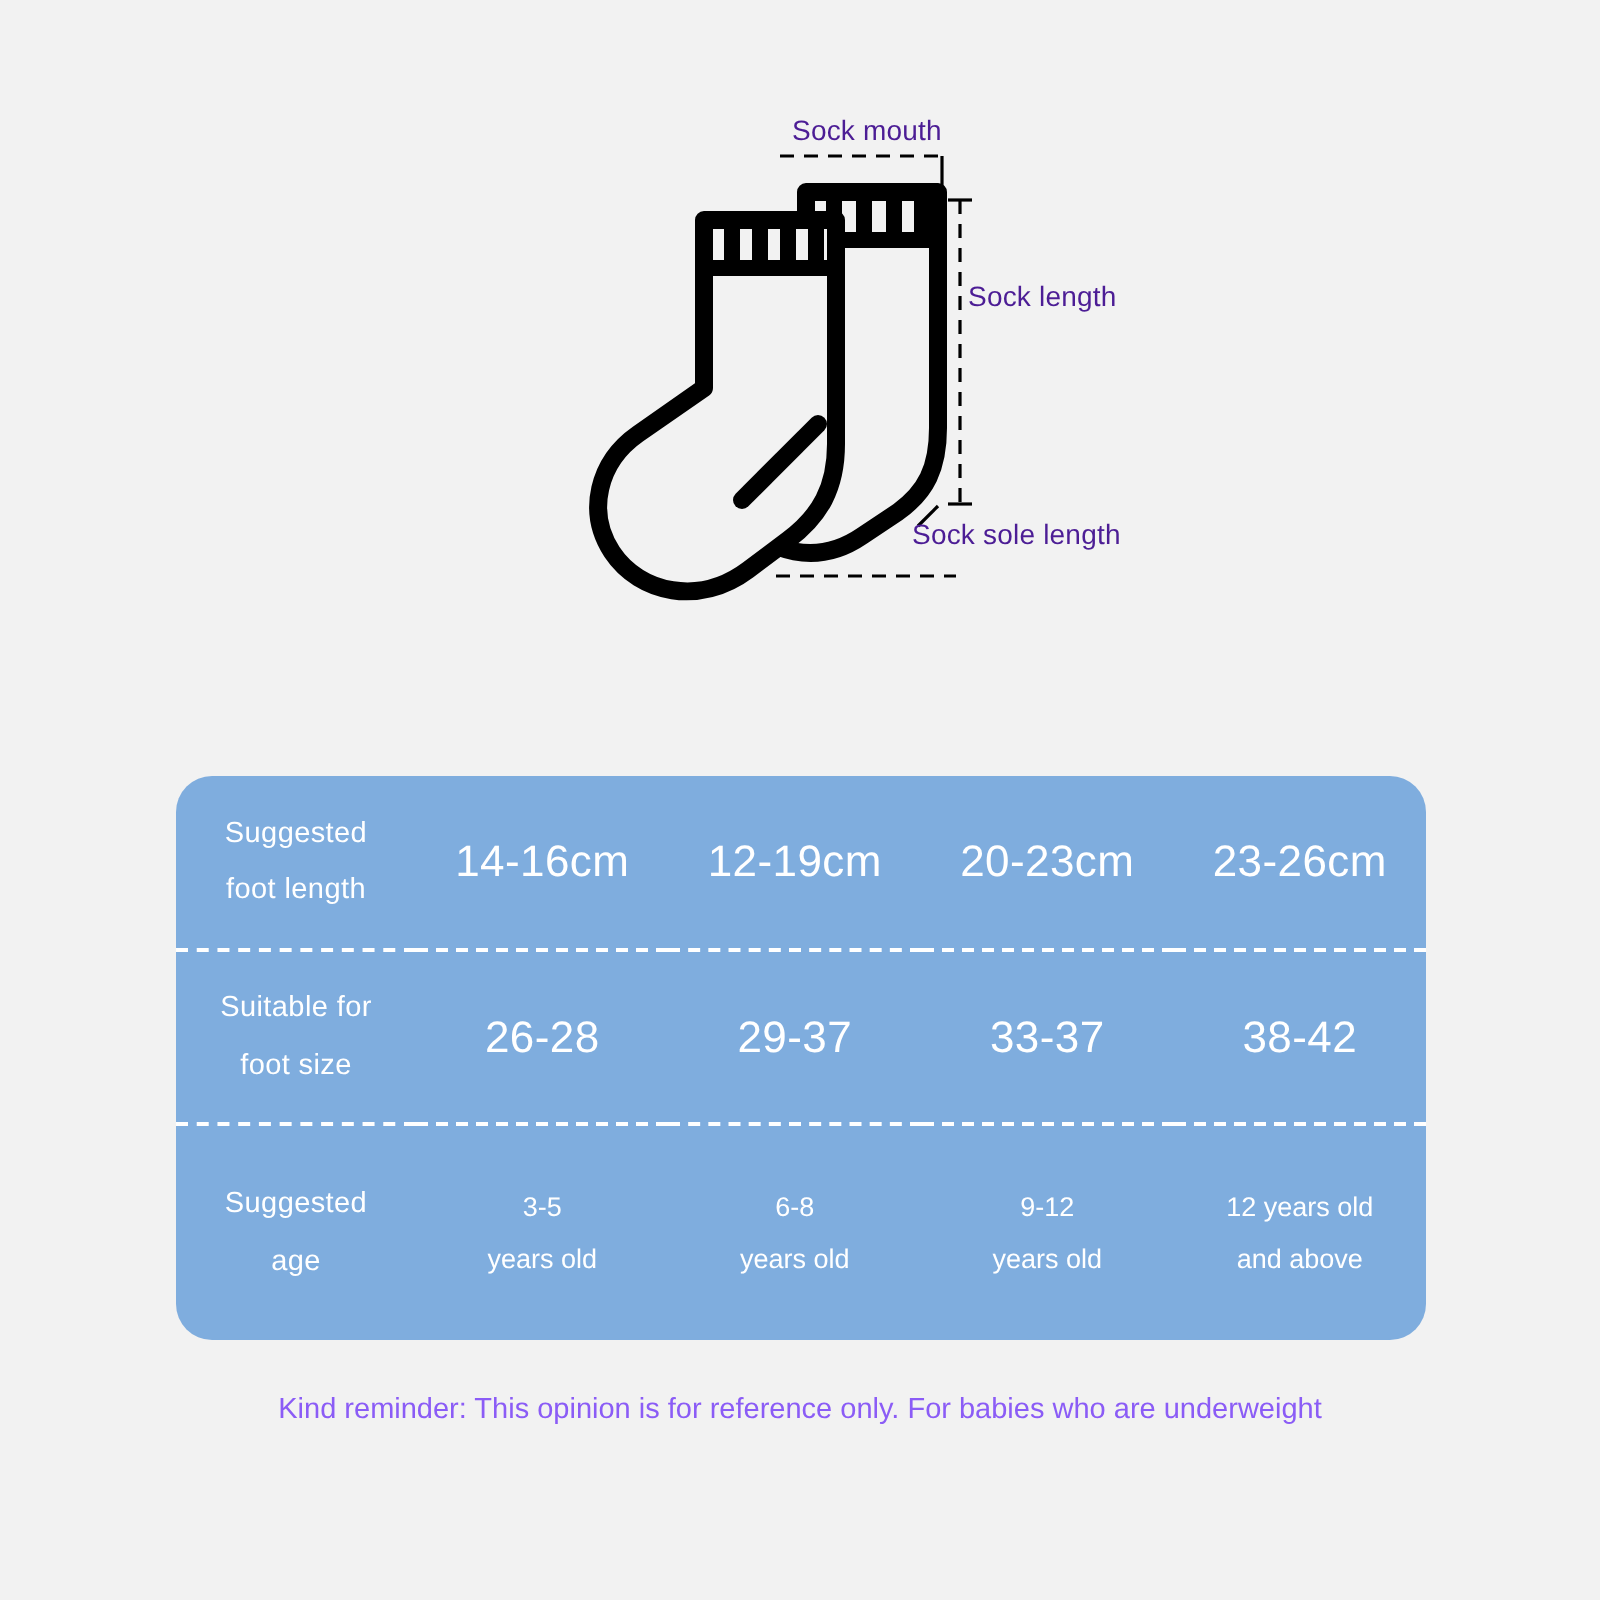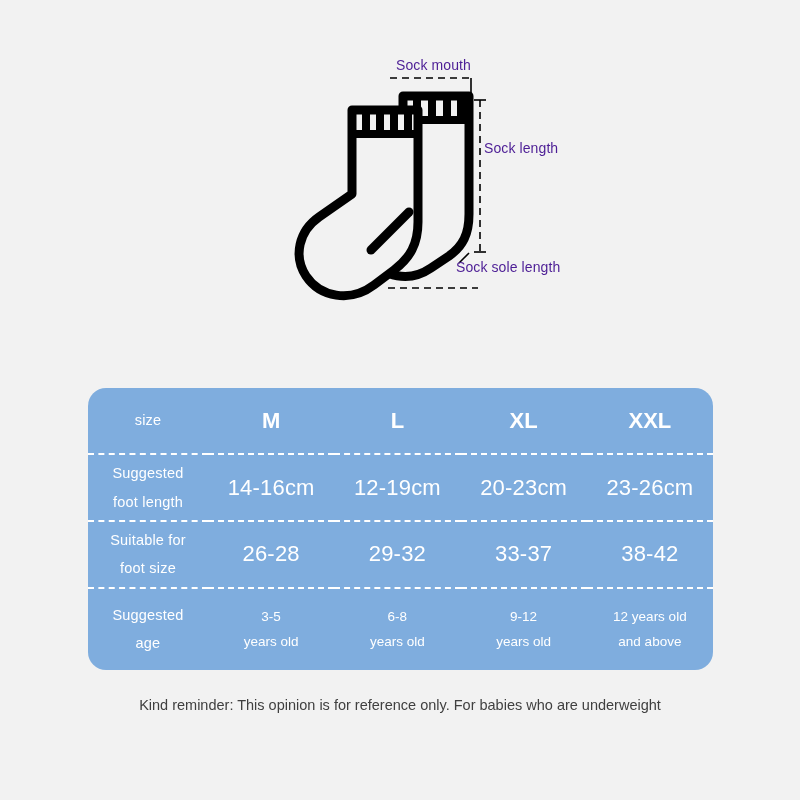--- a/index.html
+++ b/index.html
@@ -87,21 +87,21 @@
   .r-foot-size { height: 58px; }
   .r-age { height: 72px; }
 
   
   .reminder {
     position: absolute;
     left: 0;
     top: 690px;
     width: 800px;
     text-align: center;
-    color: #404040;
+    color: #8b5cf6;
     font-size: 14.5px;
     line-height: 2.2;
   }
   .reminder div { white-space: nowrap; }
 </style>
 </head>
 <body>
 
 <div class="illustration">
   <svg width="800" height="360" viewBox="0 0 800 360" fill="none">
@@ -147,46 +147,39 @@
   </svg>
 
   <div class="anno anno-sock-mouth">Sock mouth</div>
   <div class="anno anno-sock-length">Sock length</div>
   <div class="anno anno-sock-sole">Sock sole length</div>
 </div>
 
 <div class="table-card">
   <table class="size-table">
     <tbody>
-      <tr class="r-header row-sep">
-        <td class="col-label">size</td>
-        <td class="hdr-val">M</td>
-        <td class="hdr-val">L</td>
-        <td class="hdr-val">XL</td>
-        <td class="hdr-val">XXL</td>
-      </tr>
 
       <tr class="r-foot-length row-sep">
         <td class="col-label">
           <div>Suggested</div>
           <div>foot length</div>
         </td>
         <td class="big-val">14-16cm</td>
         <td class="big-val">12-19cm</td>
         <td class="big-val">20-23cm</td>
         <td class="big-val">23-26cm</td>
       </tr>
 
       <tr class="r-foot-size row-sep">
         <td class="col-label">
           <div>Suitable for</div>
           <div>foot size</div>
         </td>
         <td class="big-val">26-28</td>
-        <td class="big-val">29-32</td>
+        <td class="big-val">29-37</td>
         <td class="big-val">33-37</td>
         <td class="big-val">38-42</td>
       </tr>
 
       <tr class="r-age">
         <td class="col-label">
           <div>Suggested</div>
           <div>age</div>
         </td>
         <td class="small-val">

